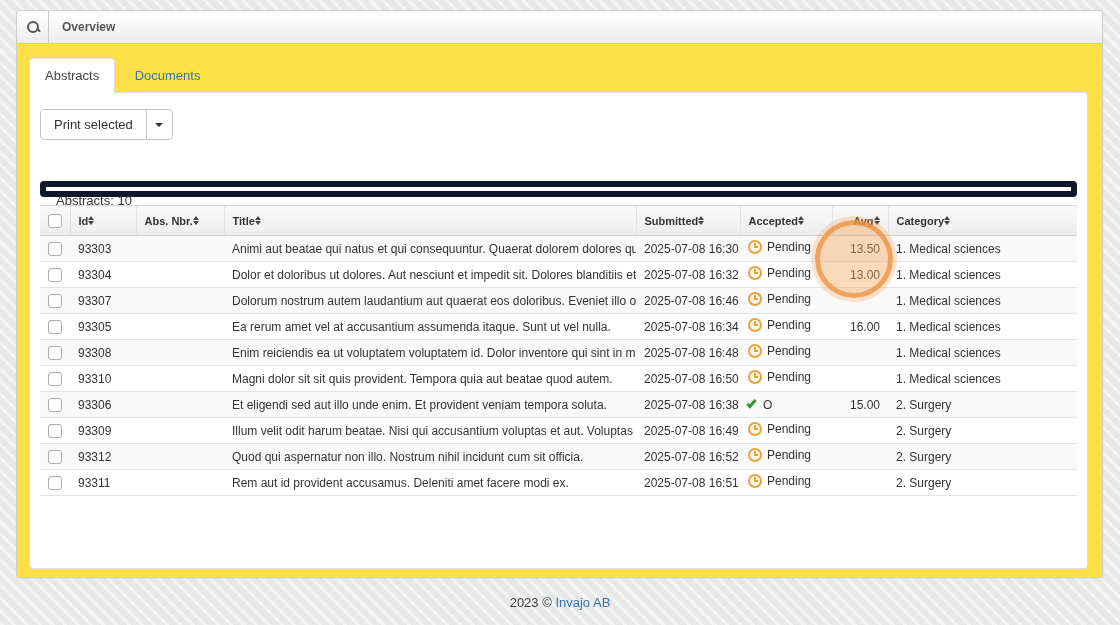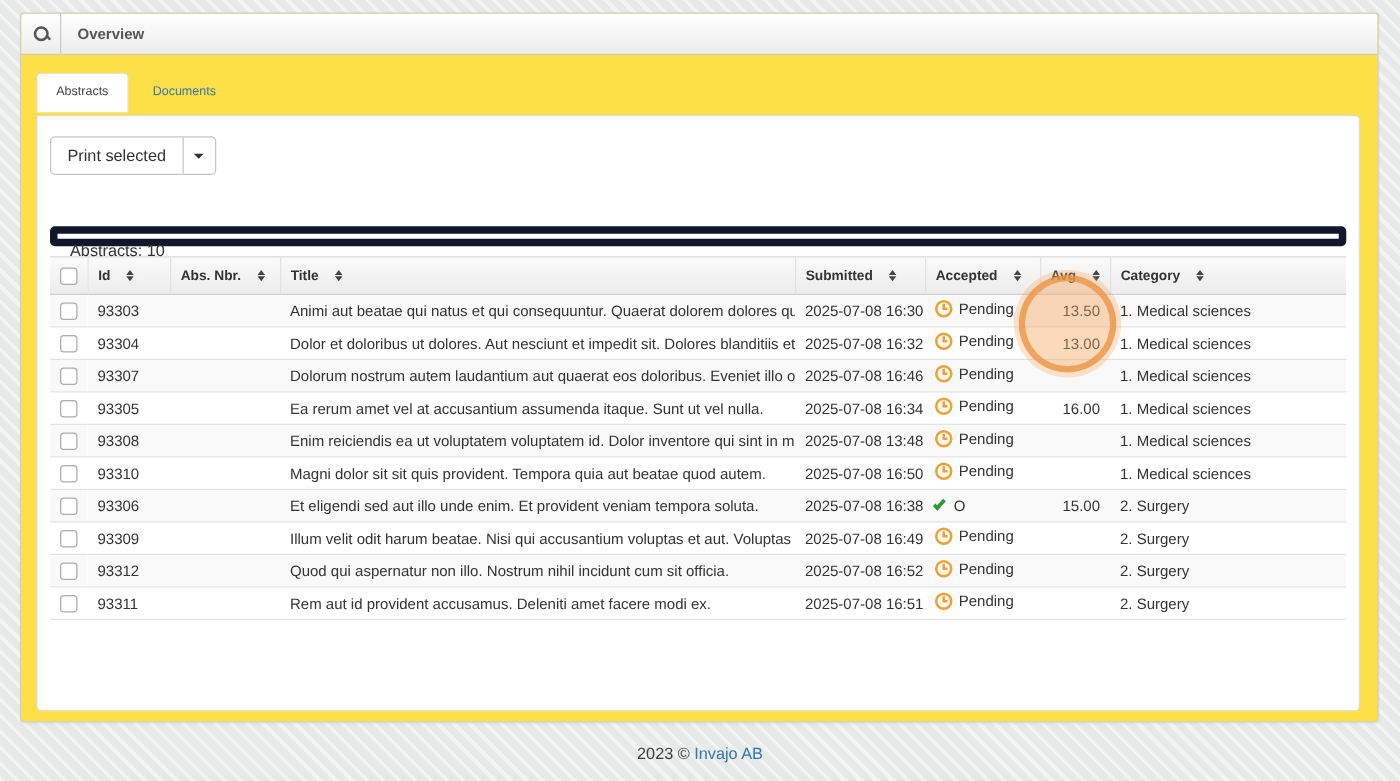--- a/index.html
+++ b/index.html
@@ -27,21 +27,21 @@
   }
   .search-btn{ width:32px; display:flex; align-items:center; justify-content:center; border-right:1px solid #cbcbcb; cursor:pointer; }
   .magnifier{ position:relative; width:14px; height:14px; display:inline-block; }
   .magnifier::before{ content:''; position:absolute; left:1px; top:1px; width:8px; height:8px; border:2px solid #555; border-radius:50%; }
   .magnifier::after{ content:''; position:absolute; left:10px; top:9px; width:5px; height:2px; background:#555; transform:rotate(45deg); border-radius:1px; }
   .topbar-title{ line-height:32px; padding-left:13px; font-size:12px; font-weight:bold; color:#555; }
 
   
   .content{ padding:14px 14px 0 12px; }
   .tabs{ position:relative; z-index:2; height:35px; }
-  .tab{ display:inline-block; font-size:10px; padding:9px 15px 10px 15px; cursor:pointer; }
+  .tab{ display:inline-block; font-size:13px; padding:9px 15px 10px 15px; cursor:pointer; }
   .tab.active{
     background:#fff; color:#444; border:1px solid #ddd; border-bottom:1px solid #fff;
     border-radius:4px 4px 0 0; margin-bottom:-1px; position:relative; top:0px;
   }
   .tab.link{ color:#3276b1; }
 
   .panel{
     position:relative; margin-top:-1px; background:#fff; border:1px solid #ddd;
     border-radius:0 4px 4px 4px; height:477px; padding:16px 10px 0 10px;
   }
@@ -74,21 +74,21 @@
   .chevron{ position:absolute; right:9px; top:10px; width:6px; height:6px; border-right:1.5px solid #888; border-bottom:1.5px solid #888; transform:rotate(45deg); pointer-events:none; }
 
   
   .header-row th{
     background:linear-gradient(#fafafa,#ececec); height:30px; font-size:11px; font-weight:bold; color:#333;
     text-align:left; padding:0 8px; border-top:1px solid #d8d8d8; border-bottom:1px solid #d0d0d0; border-left:1px solid #e2e2e2;
     cursor:pointer;
   }
   .header-row th:first-child{ border-left:none; }
   .header-row th.col-avg{ text-align:right; }
-  .th-inner{ display:inline-flex; align-items:center; gap:13px; }
+  .th-inner{ display:inline-flex; align-items:center; gap:0; }
   .sort-icon{ display:inline-flex; flex-direction:column; gap:1px; }
   .sort-icon .up{ width:0; height:0; border-left:3.5px solid transparent; border-right:3.5px solid transparent; border-bottom:4px solid #444; }
   .sort-icon .dn{ width:0; height:0; border-left:3.5px solid transparent; border-right:3.5px solid transparent; border-top:4px solid #444; }
 
   
   .data-row td{ height:26px; font-size:12px; color:#333; padding:0 8px; border-bottom:1px solid #e3e3e3; background:#fff; }
   .data-row.odd td{ background:#f9f9f9; }
   .col-avg{ text-align:right; }
   .col-submitted{ padding-right:0 !important; }
 
@@ -265,21 +265,21 @@
                   <span>Pending</span>
                 </span></td>
               <td class="col-avg">16.00</td>
               <td class="col-category">1. Medical sciences</td>
             </tr>
             <tr class="data-row odd">
               <td class="check-cell"><span class="cb"></span></td>
               <td class="col-id">93308</td>
               <td class="col-absnbr"></td>
               <td class="col-title">Enim reiciendis ea ut voluptatem voluptatem id. Dolor inventore qui sint in moles…</td>
-              <td class="col-submitted">2025-07-08 13:48</td>
+              <td class="col-submitted">2025-07-08 16:48</td>
               <td class="col-accepted"><span class="status">
                   <span class="clock-icon"></span>
                   <span>Pending</span>
                 </span></td>
               <td class="col-avg"></td>
               <td class="col-category">1. Medical sciences</td>
             </tr>
             <tr class="data-row">
               <td class="check-cell"><span class="cb"></span></td>
               <td class="col-id">93310</td>

